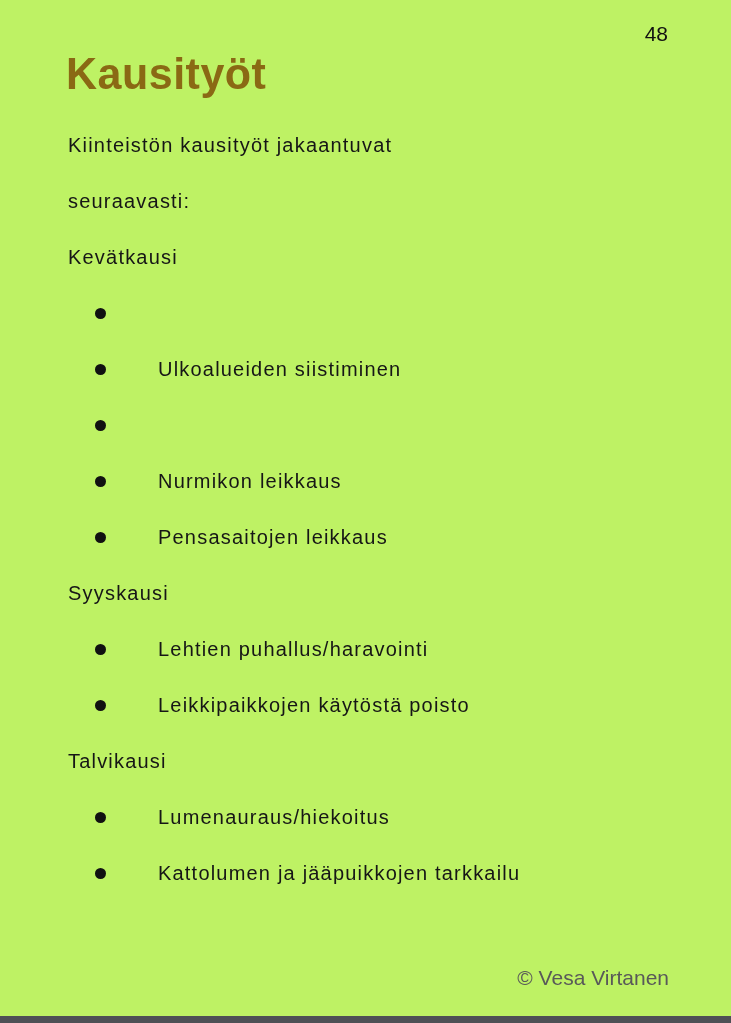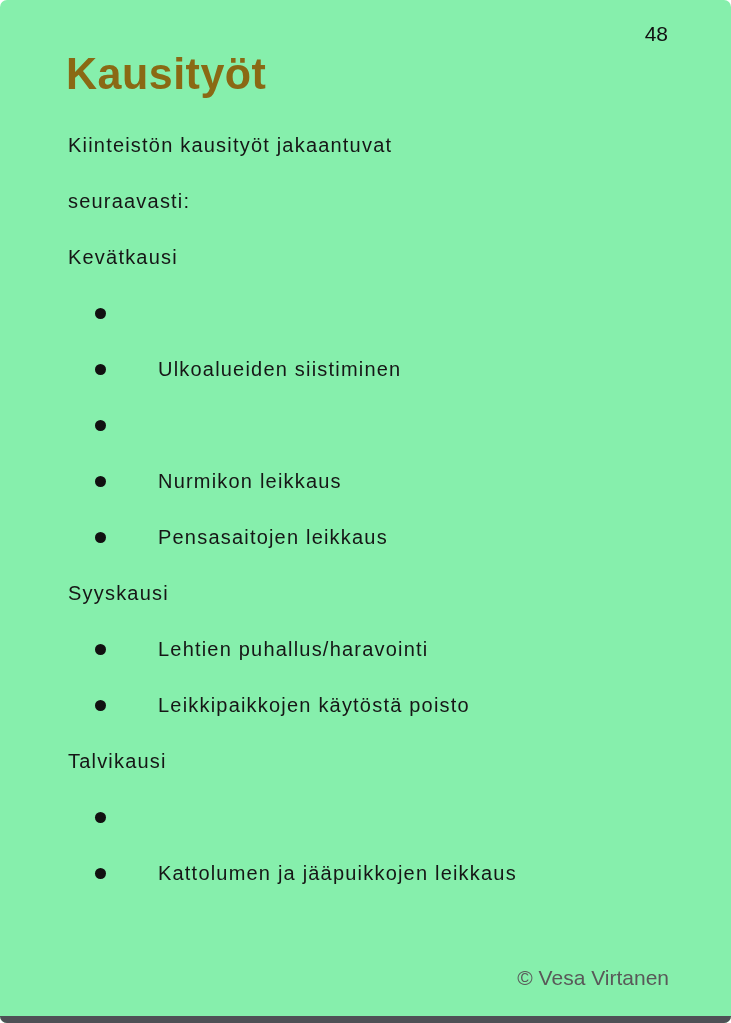--- a/index.html
+++ b/index.html
@@ -7,24 +7,23 @@
     --c-body: #161616;
     --c-footer: #595959;
     --c-bar: #4E5055;
   }
   * { margin: 0; padding: 0; box-sizing: border-box; }
   html, body { background: #ffffff; }
   .page {
     position: relative;
     width: 731px;
     height: 1023px;
-    background: #86efac;
+    background: #bef264;
     overflow: hidden;
     font-family: "Liberation Sans", sans-serif;
-    border-radius: 7px;
   }
   .page-number {
     position: absolute;
     top: 22px;
     right: 63px;
     font-size: 21px;
     color: #111111;
   }
   .slide-title {
     position: absolute;
@@ -114,23 +113,24 @@
           <span class="bullet-dot"></span>
           <span>Lehtien puhallus/haravointi</span>
         </div>
         <div class="line bullet-row">
           <span class="bullet-dot"></span>
           <span>Leikkipaikkojen käytöstä poisto</span>
         </div>
         <div class="line">Talvikausi</div>
         <div class="line bullet-row">
           <span class="bullet-dot"></span>
+          <span>Lumenauraus/hiekoitus</span>
         </div>
         <div class="line bullet-row">
           <span class="bullet-dot"></span>
-          <span>Kattolumen ja jääpuikkojen leikkaus</span>
+          <span>Kattolumen ja jääpuikkojen tarkkailu</span>
         </div>
       </div>
   </div>
 
   <div class="footer-credit">© Vesa Virtanen</div>
   <div class="bottom-bar"></div>
 </div>
 
 </body></html>

